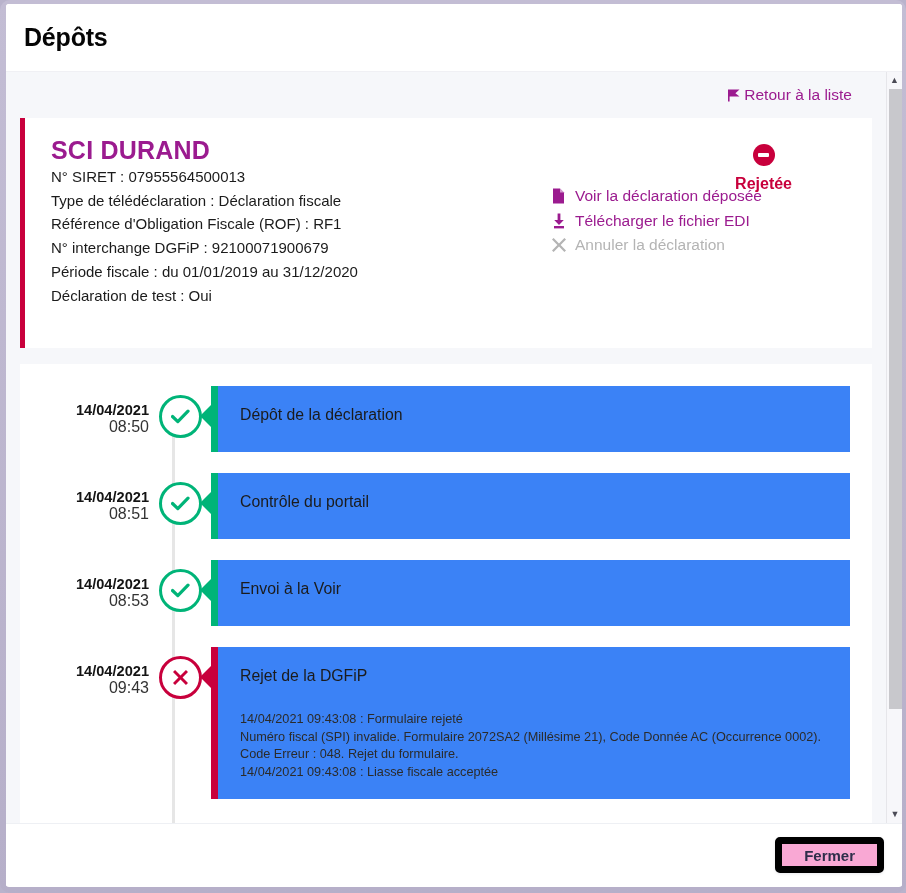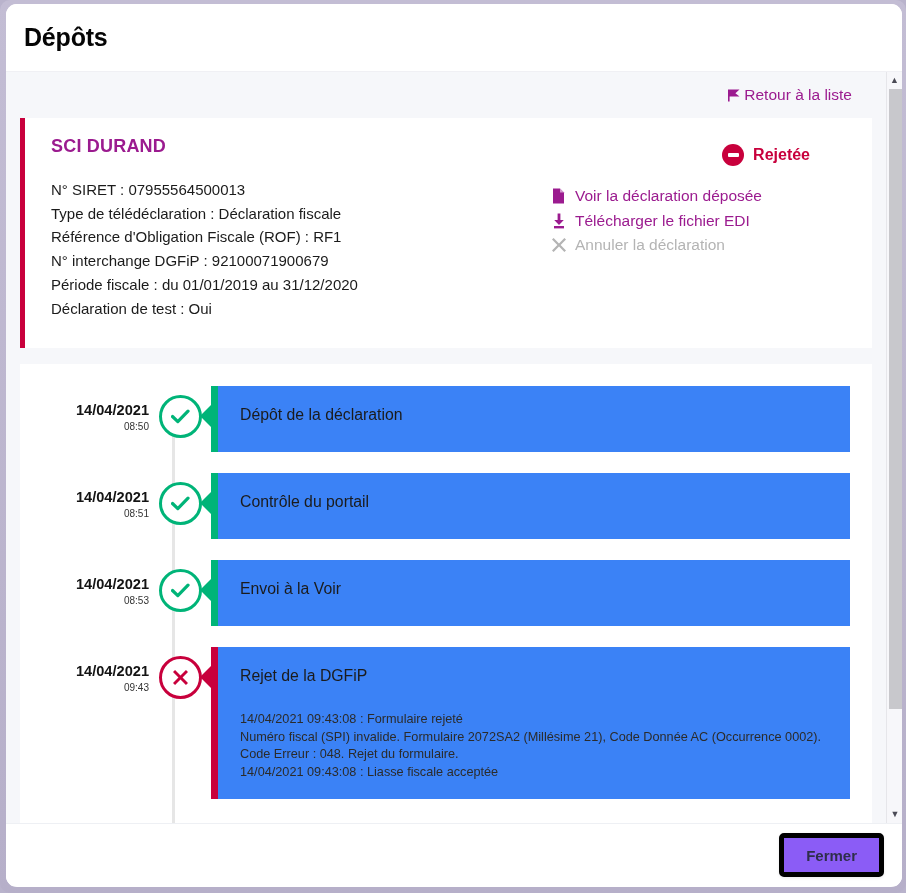--- a/index.html
+++ b/index.html
@@ -18,21 +18,21 @@
     left: 0; top: 0;
     width: 906px; height: 893px;
     background: linear-gradient(180deg,#c3bdd4 0%,#b6afc9 100%);
     border-radius: 10px;
     padding: 4px 4px 6px 6px;
   }
   .window-inner {
     position: relative;
     width: 896px; height: 883px;
     background: #ffffff;
-    border-radius: 11px;
+    border-radius: 3px;
     overflow: hidden;
   }
 
   
   .page-header {
     height: 68px;
     background: #ffffff;
     display: flex;
     align-items: center;
     padding-left: 18px;
@@ -84,44 +84,45 @@
     background: #ffffff;
     border-left: 5px solid #c8003c;
     min-height: 230px;
     padding: 18px 20px 22px 26px;
     display: flex;
     margin-bottom: 16px;
   }
   .info-left { flex: 0 0 500px; }
   .company-name {
     color: #9b1b8f;
-    font-size: 18px;
+    font-size: 25px;
     font-weight: 600;
-    margin-bottom: 21px;
+    margin-bottom: 0;
     letter-spacing: 0.2px;
   }
   .info-lines { list-style: none; margin: 0; padding: 0; }
   .info-lines li {
     font-size: 15px;
     color: #1b1b1b;
     line-height: 23.7px;
     white-space: nowrap;
   }
 
   .info-right {
     flex: 1;
     position: relative;
     padding-top: 2px;
   }
   .status-badge {
     position: absolute;
-    right: 42px; top: 8px;
+    right: 60px; top: 8px;
     display: inline-flex;
     align-items: center;
     gap: 9px;
+    flex-direction: column;
   }
   .status-icon {
     width: 22px; height: 22px;
     border-radius: 50%;
     background: #c8003c;
     display: inline-flex;
     align-items: center;
     justify-content: center;
   }
   .status-icon i {
@@ -192,21 +193,21 @@
   }
   .tl-date .d {
     display: block;
     font-size: 14.6px;
     font-weight: bold;
     color: #141414;
     line-height: 17px;
   }
   .tl-date .t {
     display: block;
-    font-size: 10px;
+    font-size: 16px;
     color: #333333;
     line-height: 16px;
   }
 
   .tl-marker {
     flex: 0 0 62px;
     display: flex;
     justify-content: center;
     padding-top: 9px;
     position: relative;
@@ -312,24 +313,24 @@
     height: 63px;
     background: #ffffff;
     display: flex;
     align-items: center;
     justify-content: flex-end;
     padding-right: 18px;
     border-top: 1px solid #eef0f4;
   }
   .btn-close {
     min-width: 96px;
-    height: 44px;
+    height: 36px;
     padding: 0 22px;
-    background: #8b5cf6;
-    border: 5px solid #000000;
+    background: #f9a8d4;
+    border: 7px solid #000000;
     border-radius: 5px;
     box-shadow: 0 1px 3px rgba(40,40,70,0.10);
     font-family: "Liberation Sans", sans-serif;
     font-size: 15px;
     font-weight: bold;
     color: #2e2e4a;
     cursor: pointer;
   }
 </style>
 </head>

